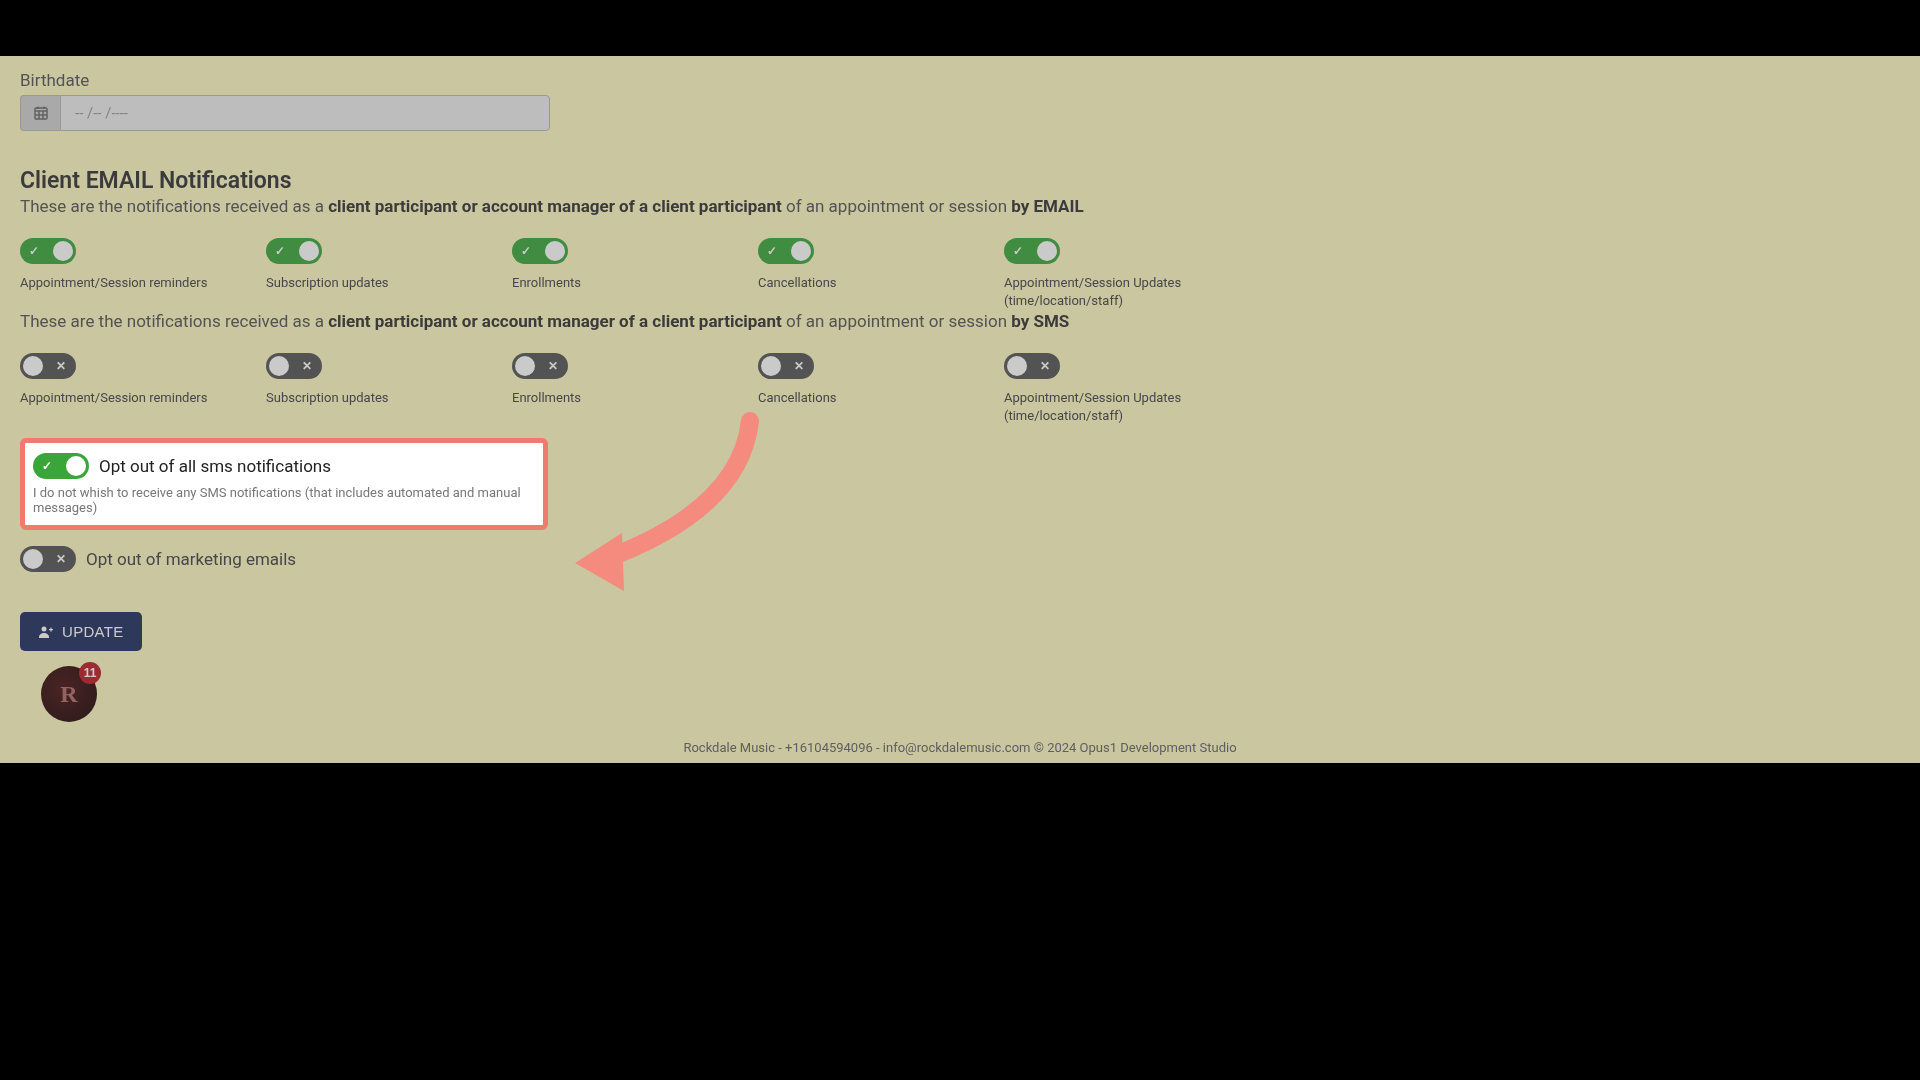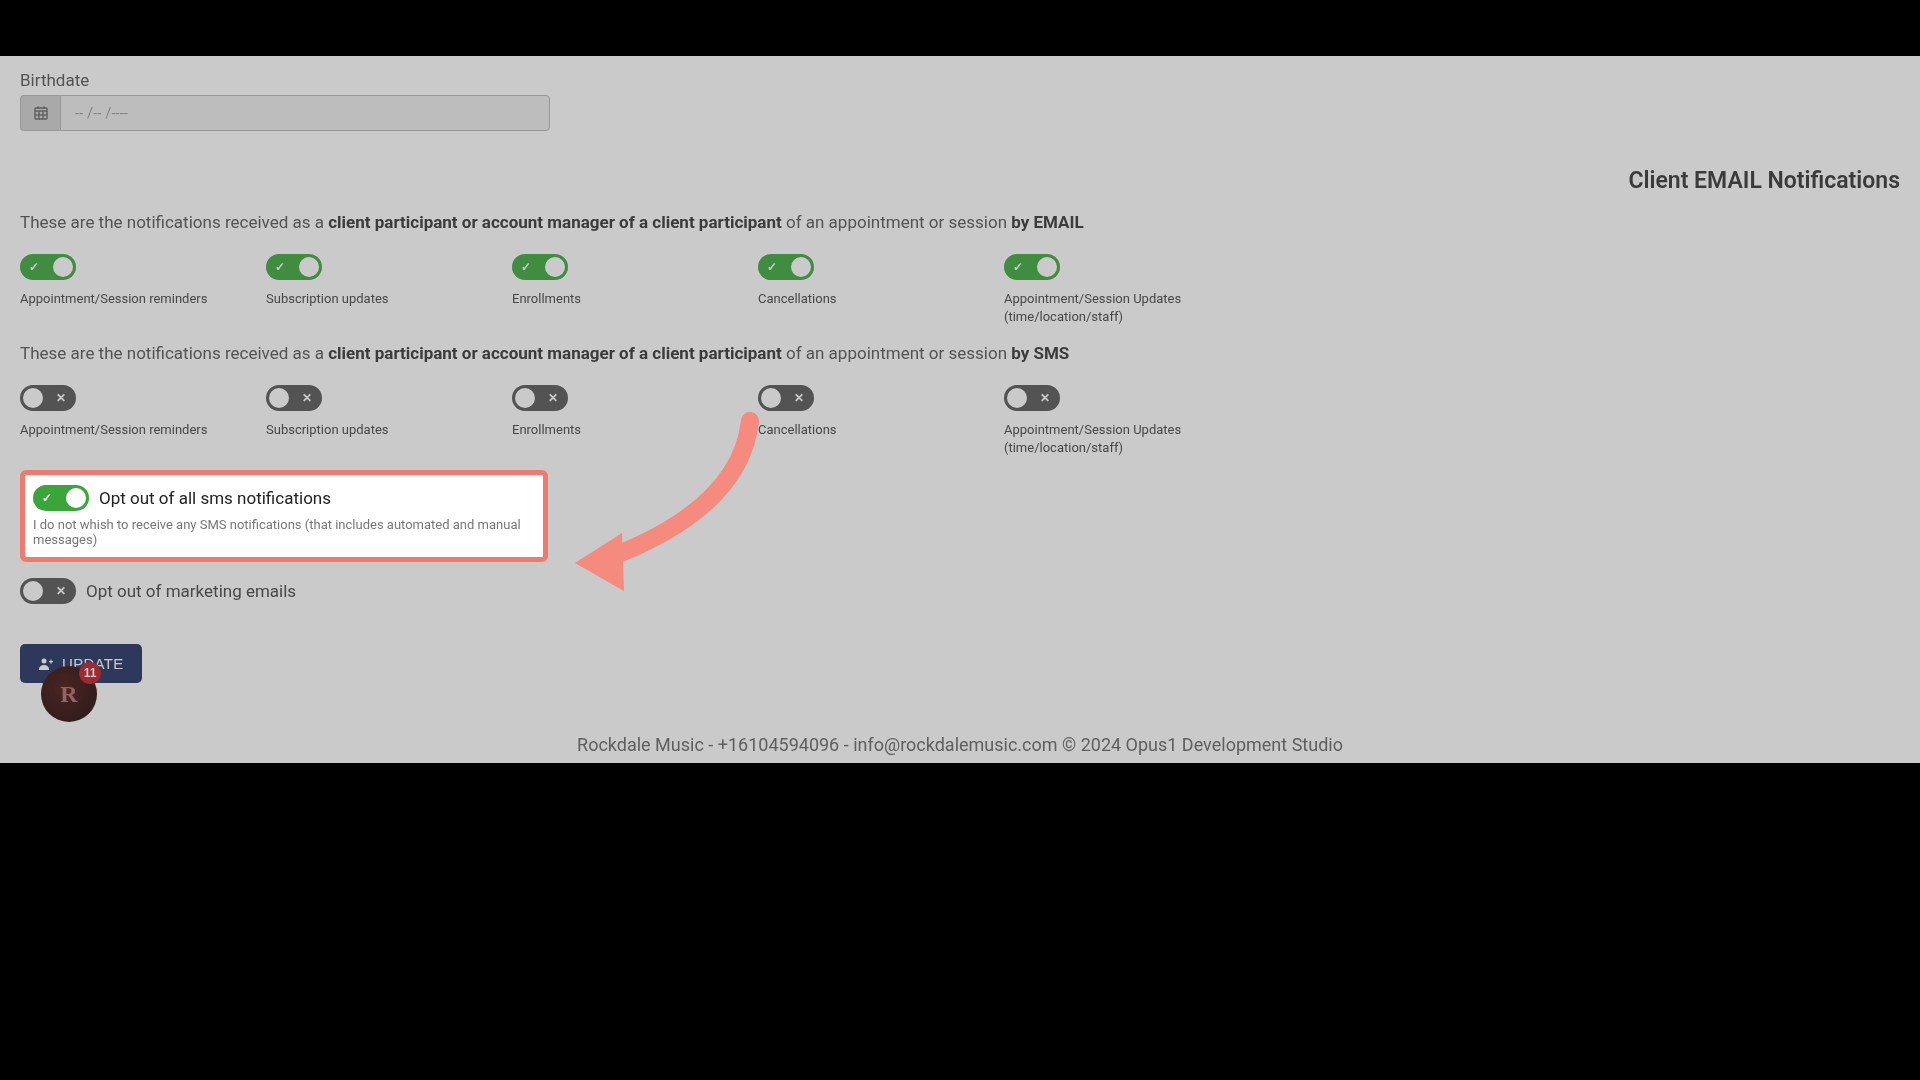--- a/index.html
+++ b/index.html
@@ -7,21 +7,21 @@
     font-family: -apple-system, BlinkMacSystemFont, "Segoe UI", Roboto, sans-serif;
     background: #000;
     width: 1920px;
     height: 1080px;
     overflow: hidden;
     position: relative;
   }
   .letterbox-top { height: 56px; background: #000; }
   .letterbox-bottom { position: absolute; bottom: 0; left: 0; right: 0; height: 317px; background: #000; }
   .content-area {
-    background: #ffffff;
+    background: #fef9c3;
     height: 707px;
     padding: 14px 20px 0 20px;
     position: relative;
     color: #3d3d3d;
   }
   .dim-overlay {
     position: absolute;
     top: 0; left: 0; right: 0; bottom: 0;
     background: rgba(80,80,80,0.30);
     pointer-events: none;
@@ -42,22 +42,22 @@
     width: 490px; height: 36px;
     background: #ededed;
     border: 1px solid #b8b8b8;
     border-radius: 0 4px 4px 0;
     padding: 0 14px;
     font-size: 15px;
     color: #999;
     display: flex; align-items: center;
   }
   .helper-text { font-size: 12px; color: #888; margin-top: 12px; }
-  .section-heading { font-size: 23px; font-weight: 600; color: #333; margin-top: 36px; text-align: right; }
-  .section-desc { font-size: 17px; color: #555; margin-top: 18px; }
+  .section-heading { font-size: 23px; font-weight: 600; color: #333; margin-top: 36px; }
+  .section-desc { font-size: 17px; color: #555; margin-top: 2px; }
   .section-desc b { font-weight: 700; color: #333; }
   .toggle-grid { display: flex; margin-top: 22px; gap: 34px; }
   .toggle-col { width: 212px; }
   .toggle {
     width: 56px; height: 26px; border-radius: 13px; position: relative; display: inline-block;
   }
   .toggle.on { background: #3aa63a; }
   .toggle.off { background: #555; }
   .toggle .knob {
     width: 20px; height: 20px; border-radius: 50%; background: #fff;
@@ -122,21 +122,21 @@
     width: 22px; height: 22px;
     font-size: 12px;
     display: flex; align-items: center; justify-content: center;
     font-family: sans-serif; font-weight: 600;
   }
   .footer {
     position: absolute;
     bottom: 8px;
     left: 0; right: 0;
     text-align: center;
-    font-size: 18px;
+    font-size: 13px;
     color: #666;
   }
   .arrow {
     position: absolute;
     left: 560px;
     top: 335px;
     z-index: 11;
     pointer-events: none;
   }
   svg.icon { width: 16px; height: 16px; }

